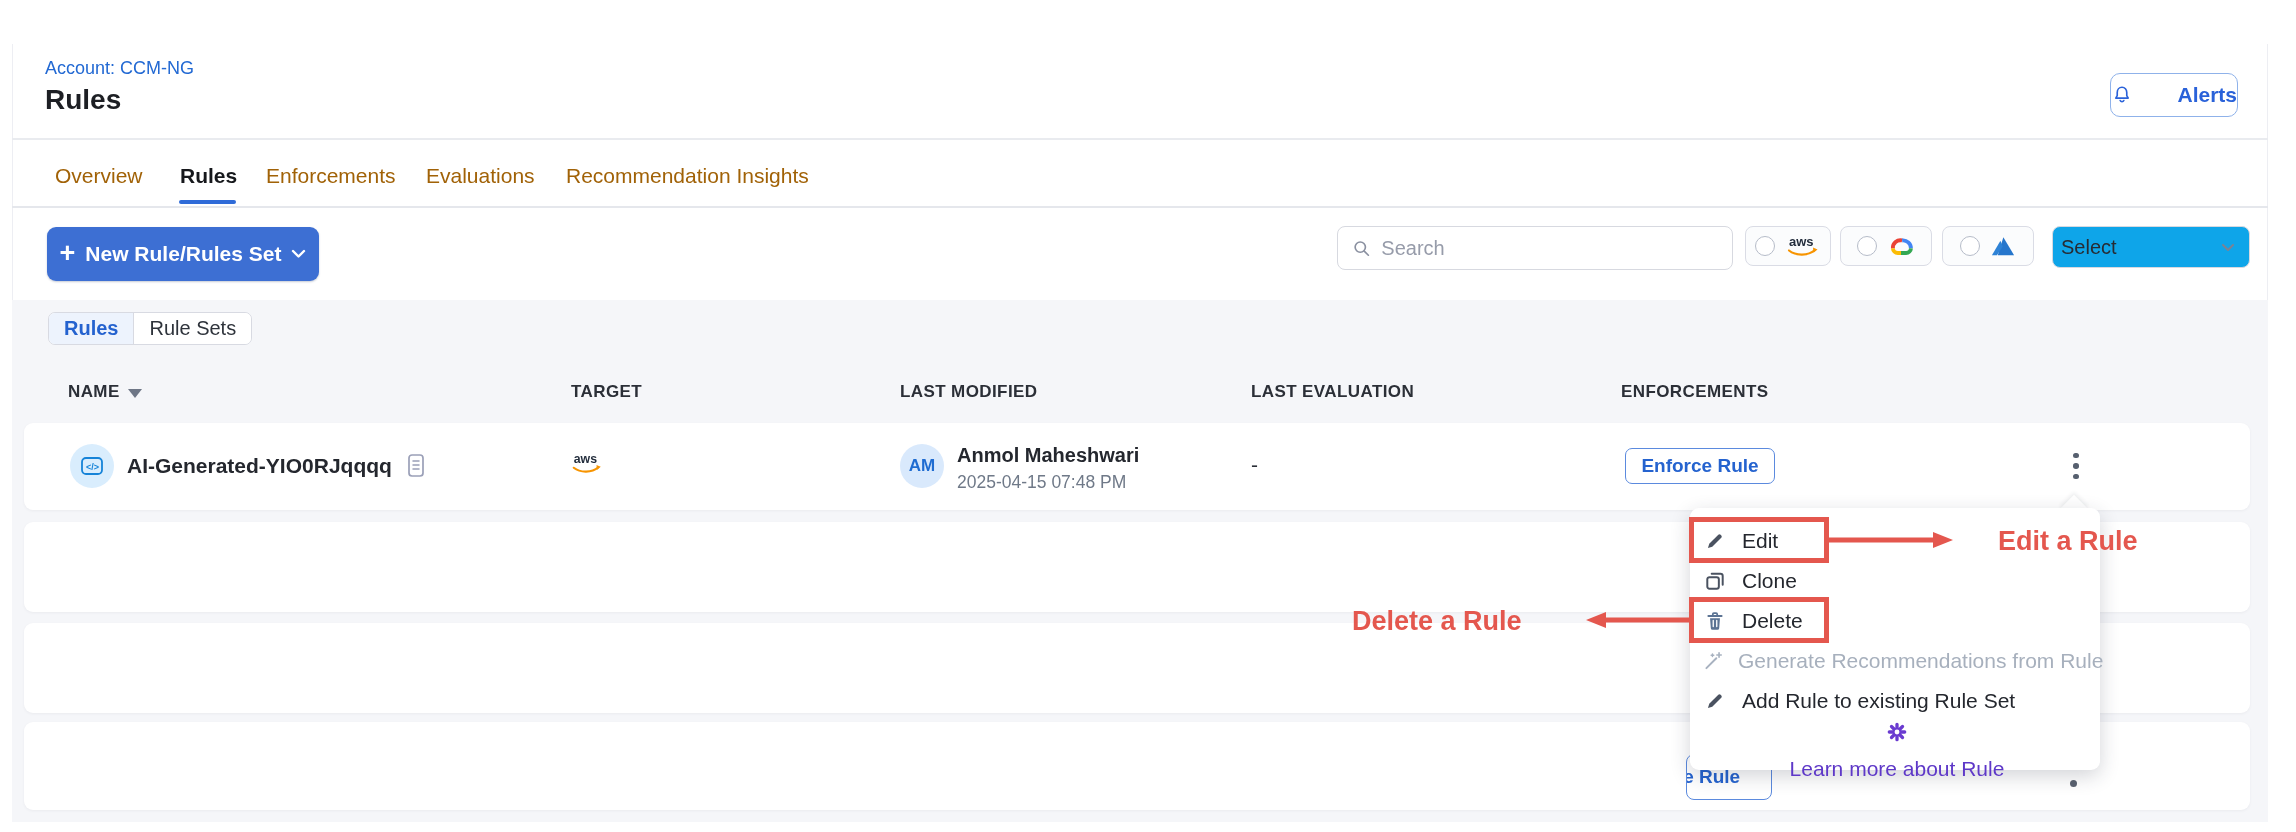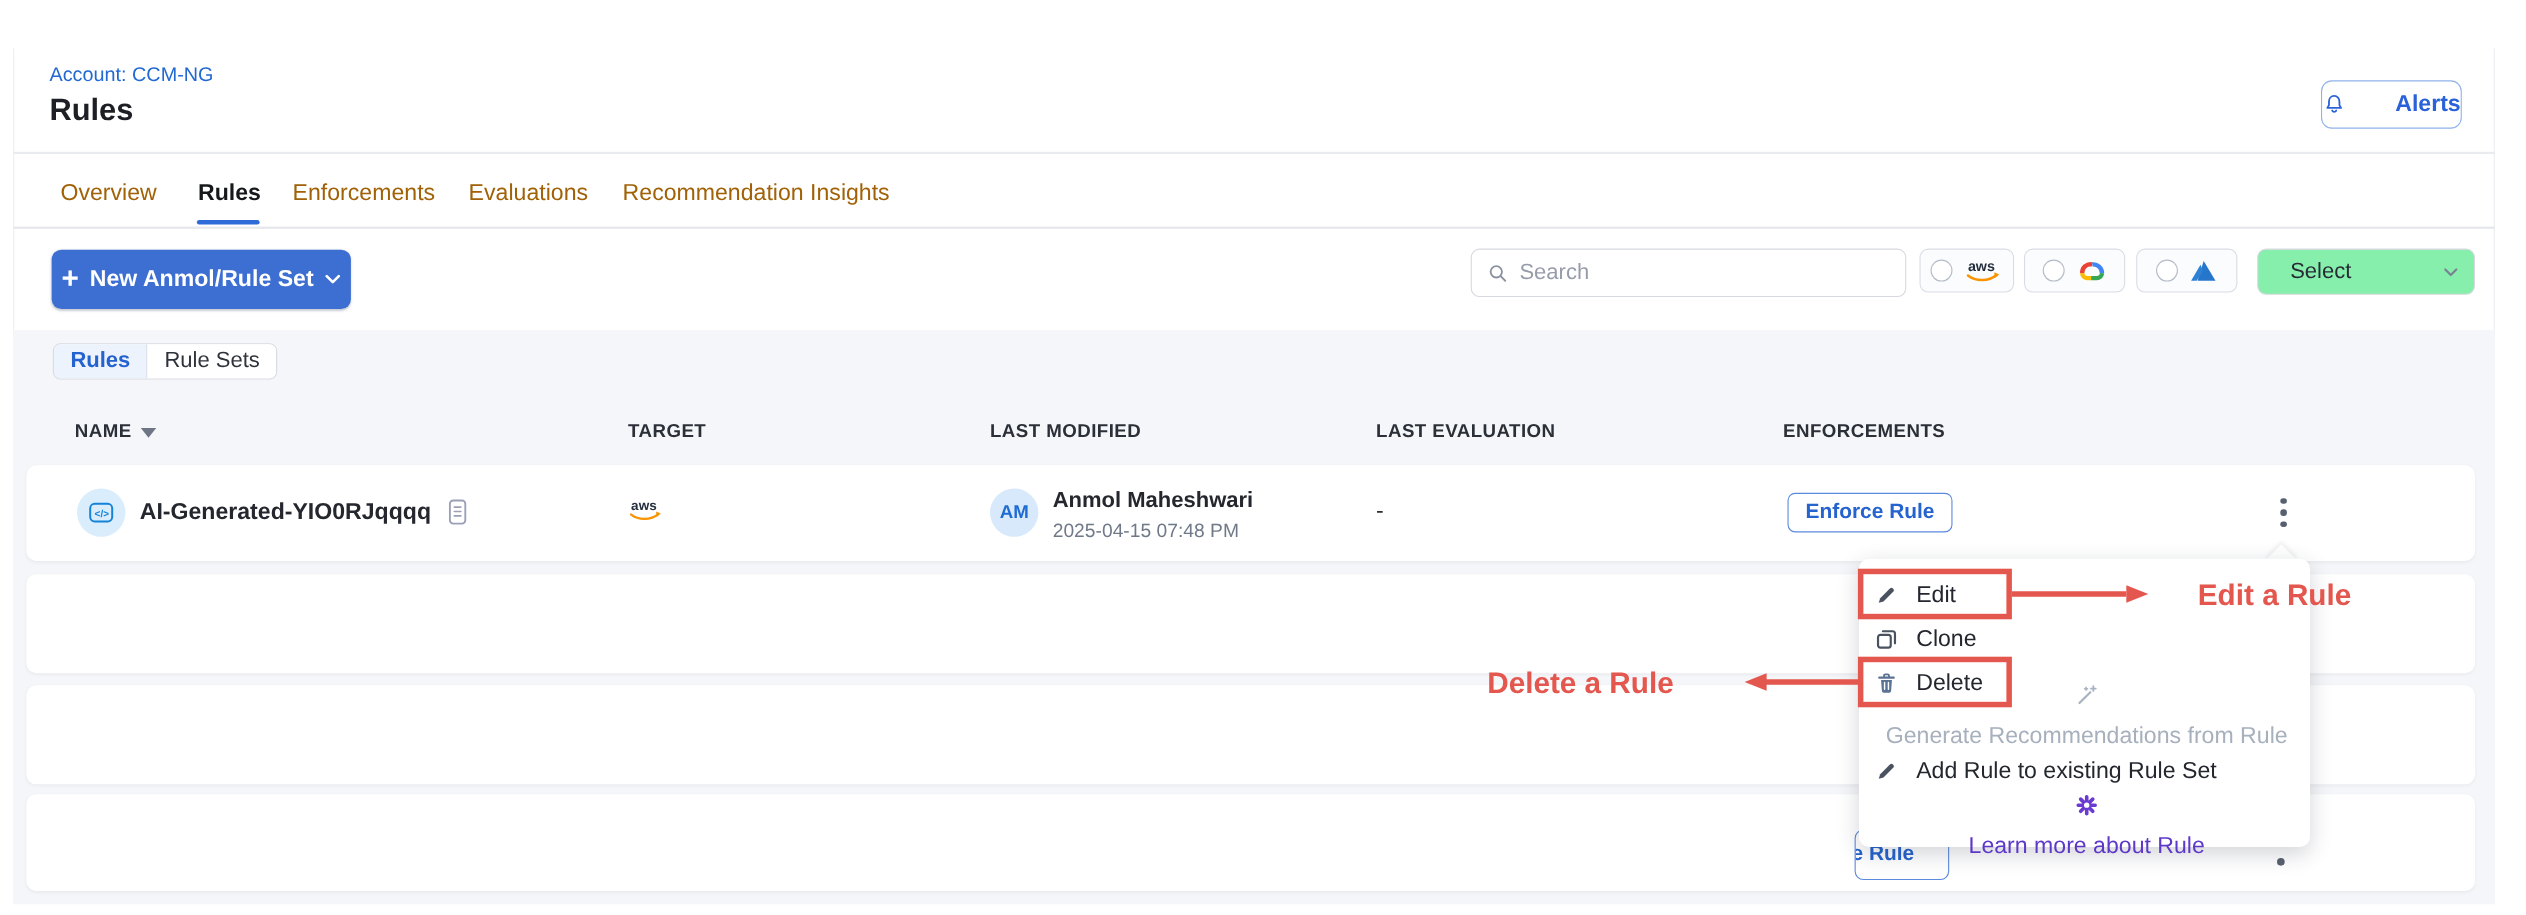--- a/index.html
+++ b/index.html
@@ -36,23 +36,23 @@
     border:1.5px solid #d7d9e0; border-radius:8px; display:flex; align-items:center; padding:0 14px; gap:10px; }
   .search-box input { border:none; outline:none; font-size:20px; color:#3a3f49; width:100%;
     font-family:"Liberation Sans","DejaVu Sans",sans-serif; background:transparent; }
   .search-box input::placeholder { color:#979caa; }
   .chip { position:absolute; top:226px; height:40px; background:#fbfcfd; border:1.5px solid #dadce5;
     border-radius:8px; display:flex; align-items:center; justify-content:center; gap:9px; cursor:pointer; }
   .chip .radio { width:20px; height:20px; border-radius:50%; border:1.6px solid #b6bcc9; background:#fff; }
   .chip-aws { left:1745px; width:86px; }
   .chip-gcp { left:1840px; width:92px; }
   .chip-azure { left:1942px; width:92px; }
-  .select-box { position:absolute; left:2052px; top:226px; width:198px; height:42px; background:#86efac;
+  .select-box { position:absolute; left:2052px; top:226px; width:198px; height:42px; background:#0ea5e9;
     border:1.5px solid #d7d9e0; border-radius:8px; display:flex; align-items:center; justify-content:space-between;
-    padding:0 14px 0 29px; cursor:pointer; }
+    padding:0 14px 0 8px; cursor:pointer; }
   .select-box .lbl { font-size:20px; color:#272b33; }
 
   
   .panel { position:absolute; left:12px; top:300px; width:2256px; height:522px; background:#f5f6f9; }
 
   
   .segmented { position:absolute; left:48px; top:312px; height:33px; display:flex; border:1.5px solid #d8dae2;
     border-radius:7px; overflow:hidden; background:#fff; }
   .segmented .seg { display:flex; align-items:center; padding:0 15px; font-size:20px; cursor:pointer; }
   .seg-rules { background:#edf3fd; color:#2462cf; font-weight:bold; border-right:1.5px solid #d8dae2; }
@@ -93,21 +93,21 @@
   .menu-caret { position:absolute; left:2064px; top:499px; width:20px; height:20px; background:#fff;
     transform:rotate(45deg); box-shadow:-2px -2px 4px rgba(40,48,66,.08); z-index:9; }
   .context-menu { position:absolute; left:1690px; top:508px; width:410px; height:262px; background:#fff;
     border-radius:9px; box-shadow:0 6px 20px rgba(35,42,60,.20); z-index:10; }
   .menu-item { position:absolute; left:1702px; width:390px; height:40px; display:flex; align-items:center;
     gap:14px; font-size:21px; color:#24272e; cursor:pointer; z-index:11; white-space:nowrap; }
   .menu-item .mi { width:26px; display:flex; justify-content:center; }
   .mi-edit { top:521px; }
   .mi-clone { top:561px; }
   .mi-delete { top:601px; }
-  .mi-generate { top:621px; color:#a7b0bd; cursor:default;flex-direction:column; }
+  .mi-generate { top:641px; color:#a7b0bd; cursor:default; }
   .mi-add { top:681px; }
   .mi-learn { top:721px; color:#5e38c8;flex-direction:column; }
 
   
   .red-box { position:absolute; border:5px solid #e4574e; z-index:12; pointer-events:none; }
   .red-box-edit { left:1689px; top:517px; width:140px; height:46px; }
   .red-box-delete { left:1689px; top:597px; width:140px; height:46px; }
   .annot { position:absolute; font-size:27px; font-weight:bold; color:#e4574e; z-index:12; white-space:nowrap; }
   .annot-edit { left:1958px; top:526px;margin-left:40px; }
   .annot-delete { left:1352px; top:606px; }
@@ -142,21 +142,21 @@
   <div class="tab" style="left:55px">Overview</div>
   <div class="tab active" style="left:180px">Rules</div>
   <div class="tab" style="left:266px">Enforcements</div>
   <div class="tab" style="left:426px">Evaluations</div>
   <div class="tab" style="left:566px">Recommendation Insights</div>
   <div class="tab-indicator"></div>
   <div class="tabs-divider"></div>
 
   <div class="new-rule-btn">
     <span class="plus">+</span>
-    <span class="lbl">New Anmol/Rule Set</span>
+    <span class="lbl">New Rule/Rules Set</span>
     <svg width="15" height="10" viewBox="0 0 15 10" fill="none">
       <path d="M2 2 L7.5 7.5 L13 2" stroke="#fff" stroke-width="2.4" stroke-linecap="round" stroke-linejoin="round"></path>
     </svg>
   </div>
 
   <div class="search-box">
     <svg width="21" height="21" viewBox="0 0 21 21" fill="none">
       <circle cx="9" cy="9" r="5.6" stroke="#8a90a0" stroke-width="1.8"></circle>
       <path d="M13.3 13.3 L17.8 17.8" stroke="#8a90a0" stroke-width="1.8" stroke-linecap="round"></path>
     </svg>

